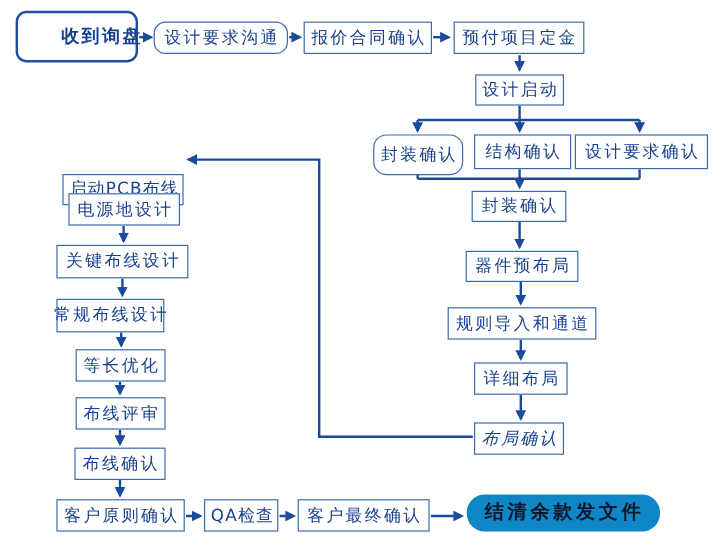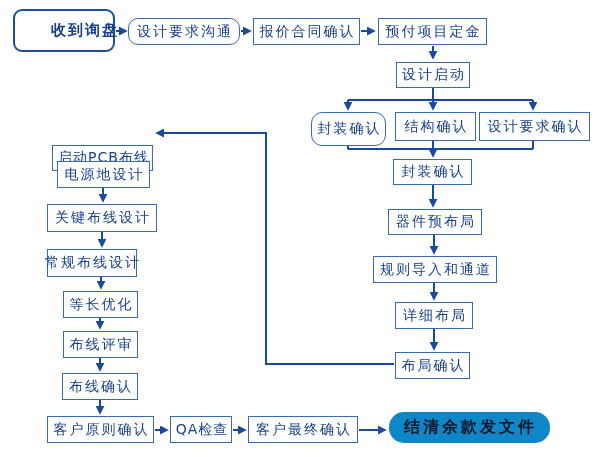--- a/index.html
+++ b/index.html
@@ -113,21 +113,21 @@
   <div class="node" style="left:479px; top:112px; width:111px; height:29px;">设计要求确认</div>
 
   <div class="node" style="left:393px; top:159px; width:79px; height:26px;">封装确认</div>
 
   <div class="node" style="left:388px; top:209px; width:94px; height:26px;">器件预布局</div>
 
   <div class="node" style="left:373px; top:256px; width:124px; height:27px;">规则导入和通道</div>
 
   <div class="node" style="left:395px; top:302px; width:78px; height:27px;">详细布局</div>
 
-  <div class="node" style="left:395px; top:352px; width:75px; height:27px;">布局确认</div>
+  <div class="node" style="left:395px; top:352px; width:75px; height:27px;font-style:italic;">布局确认</div>
 
   <div class="node" style="left:52px; top:120px; width:101px; height:26px; letter-spacing:1px;margin-top:25px;">启动PCB布线</div>
 
   <div class="node" style="left:57px; top:161px; width:93px; height:27px;">电源地设计</div>
 
   <div class="node" style="left:47px; top:204px; width:110px; height:28px;">关键布线设计</div>
 
   <div class="node" style="left:47px; top:249px; width:90px; height:28px;">常规布线设计</div>
 
   <div class="node" style="left:63px; top:291px; width:75px; height:27px;">等长优化</div>

